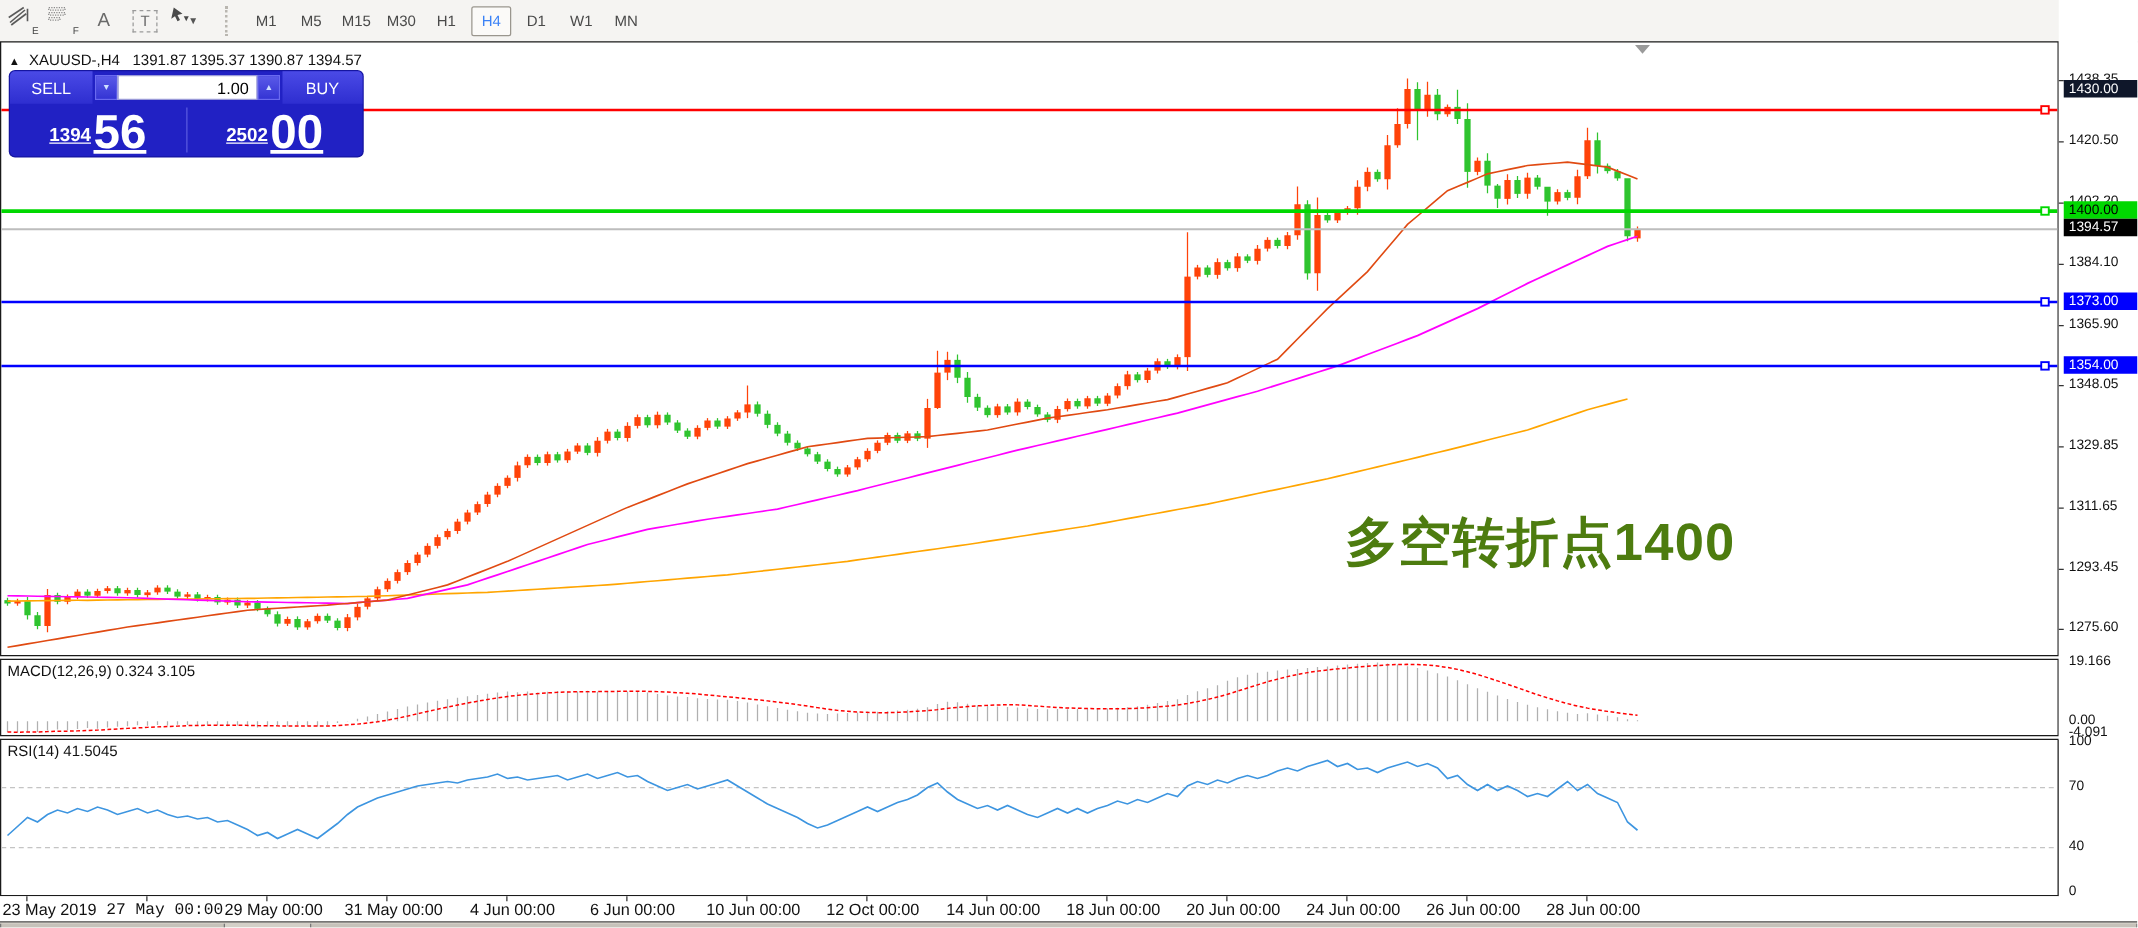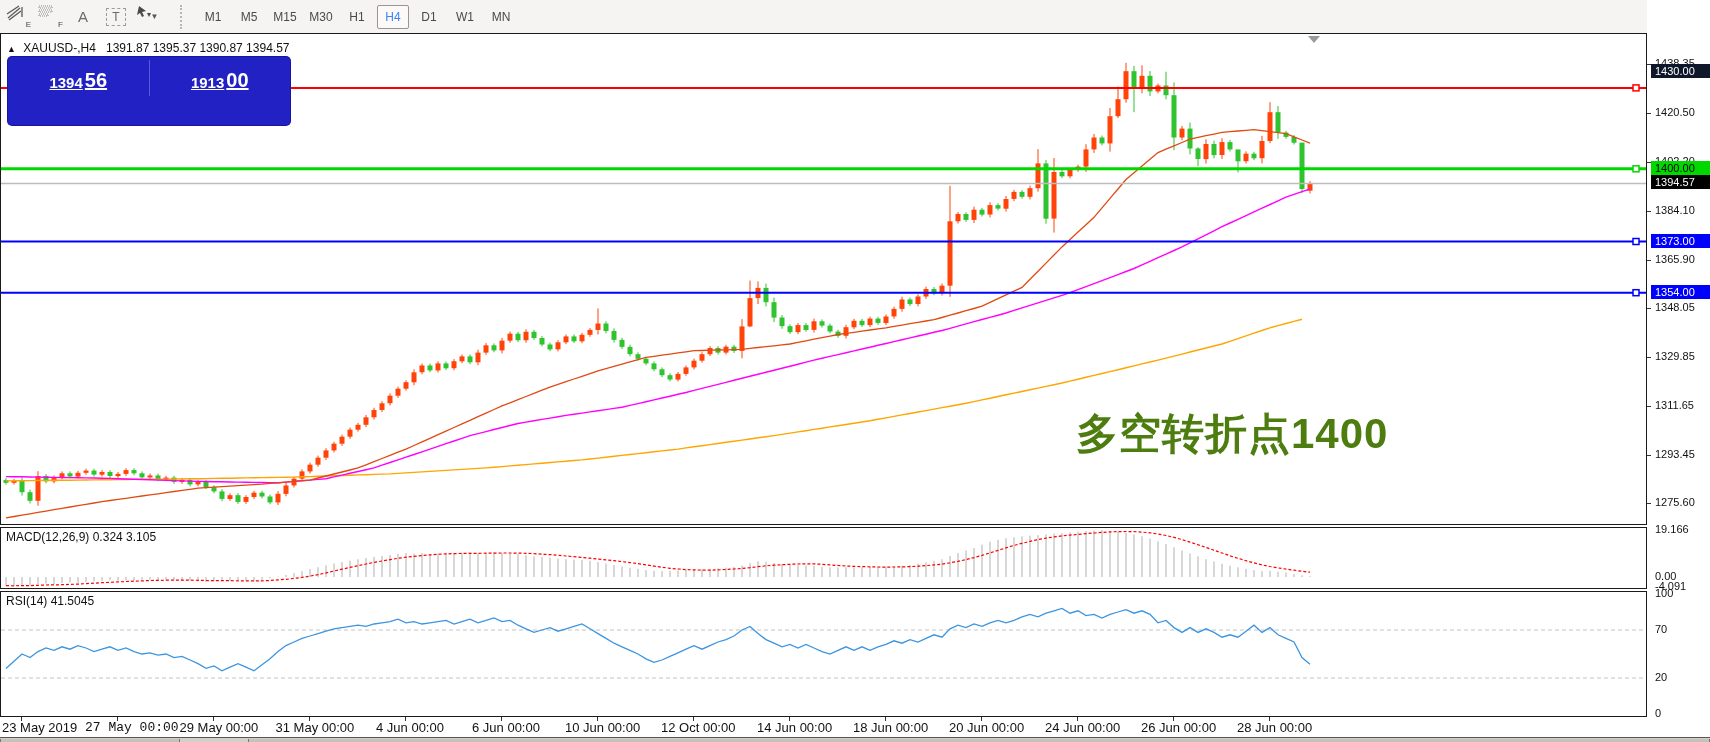--- a/index.html
+++ b/index.html
@@ -28,21 +28,21 @@
   #trade-panel{position:absolute;left:8px;top:57px;width:282px;height:68px;background:#2121c4;border-radius:4px;z-index:40;box-shadow:0 0 0 1px #1515a0;}
   #tp-top{display:flex;height:26px;align-items:stretch;}
   .tp-btn{flex:0 0 66px;display:flex;align-items:center;justify-content:center;color:#fff;font-size:13px;background:linear-gradient(#4a4ae6,#2e2ed0);border-radius:4px 0 0 0;}
   #buy-btn{border-radius:0 4px 0 0;flex:0 0 64px;}
   #tp-mid{flex:1;display:flex;align-items:center;padding:2px;}
   .spin-btn{width:16px;height:18px;background:linear-gradient(#5a5ae8,#3434d4);color:#cfe0ff;font-size:7px;display:flex;align-items:center;justify-content:center;border:1px solid #6a6af0;}
   #volume-input{flex:1;height:18px;background:#fff;color:#000;font-size:13px;display:flex;align-items:center;justify-content:flex-end;padding-right:6px;border:1px solid #9a9ad8;}
   #tp-prices{display:flex;height:42px;}
   .tp-price{flex:1;display:flex;align-items:flex-end;justify-content:center;color:#fff;padding-bottom:3px;text-decoration:underline;}
   .tp-price .small{font-size:15px;font-weight:bold;margin-right:2px;line-height:26px;}
-  .tp-price .big{font-size:20px;font-weight:bold;line-height:32px;}
+  .tp-price .big{font-size:38px;font-weight:bold;line-height:32px;}
   #tp-div{width:1px;background:#5a5ae0;margin:3px 0;}
   
   #right-axis{position:absolute;left:1647px;top:0;width:63px;height:592px;background:#fff;z-index:20;}
   .ax-label{position:absolute;left:8px;font-size:11px;color:#111;white-space:nowrap;}
   .ax-tick{position:absolute;left:0;width:4px;height:1px;background:#333;}
   .ax-badge{position:absolute;left:4px;width:56px;height:14px;font-size:11px;line-height:14px;padding-left:4px;white-space:nowrap;z-index:5;}
   
   #time-axis{position:absolute;left:0;top:717px;width:1647px;height:20px;background:#fff;}
   .t-label{position:absolute;top:3px;font-size:13px;color:#111;white-space:nowrap;}
   .t-tick{position:absolute;top:0;width:1px;height:4px;background:#333;}
@@ -453,28 +453,37 @@
       </svg>
   </div>
   <div id="symbol-header">
     <span class="tri">▲</span>
     <span>XAUUSD-,H4</span>
     <span>&nbsp;</span>
     <span>1391.87 1395.37 1390.87 1394.57</span>
   </div>
 
   <div id="trade-panel">
+    <div id="tp-top">
+      <div class="tp-btn" id="sell-btn">SELL</div>
+      <div id="tp-mid">
+        <div class="spin-btn">▼</div>
+        <div id="volume-input">1.00</div>
+        <div class="spin-btn">▲</div>
+      </div>
+      <div class="tp-btn" id="buy-btn">BUY</div>
+    </div>
     <div id="tp-prices">
       <div class="tp-price">
         <span class="small">1394</span>
         <span class="big">56</span>
       </div>
       <div id="tp-div"></div>
       <div class="tp-price">
-        <span class="small">1913</span>
+        <span class="small">2502</span>
         <span class="big">00</span>
       </div>
     </div>
   </div>
 
   <div id="annotation">多空转折点1400</div>
   <div id="shift-marker"></div>
 
   <div id="macd-panel" class="panel">
     <svg id="macd-svg" width="1645" height="60">
@@ -682,21 +691,21 @@
       <div class="ax-badge" style="top: 64px; background: #0f172a; color: rgb(255, 255, 255);">1430.00</div>
       <div class="ax-badge" style="top: 161px; background: rgb(0, 216, 0); color: rgb(0, 0, 0);">1400.00</div>
       <div class="ax-badge" style="top: 234px; background: rgb(0, 0, 255); color: rgb(255, 255, 255);">1373.00</div>
       <div class="ax-badge" style="top: 285px; background: rgb(0, 0, 255); color: rgb(255, 255, 255);">1354.00</div>
       <div class="ax-badge" style="top: 175px; background: rgb(0, 0, 0); color: rgb(255, 255, 255);">1394.57</div>
       <div class="ax-label" style="top: 523px;">19.166</div>
       <div class="ax-label" style="top: 570px;">0.00</div>
       <div class="ax-label" style="top: 580px;">-4.091</div>
       <div class="ax-label" style="top: 587px;">100</div>
       <div class="ax-label" style="top: 623px;">70</div>
-      <div class="ax-label" style="top: 671px;">20</div>
+      <div class="ax-label" style="top: 671px;">40</div>
       <div class="ax-label" style="top: 707px;">0</div>
     </div>
 
   <div id="time-axis">
       <div class="t-tick" style="left: 21px;"></div>
       <div class="t-label" style="left: 2px;">23 May 2019</div>
       <div class="t-tick" style="left: 117px;"></div>
       <div class="t-label" style="left: 85px; font-family: Liberation Mono, monospace;">27 May 00:00</div>
       <div class="t-tick" style="left: 213px;"></div>
       <div class="t-label" style="left: 179.5px;">29 May 00:00</div>

